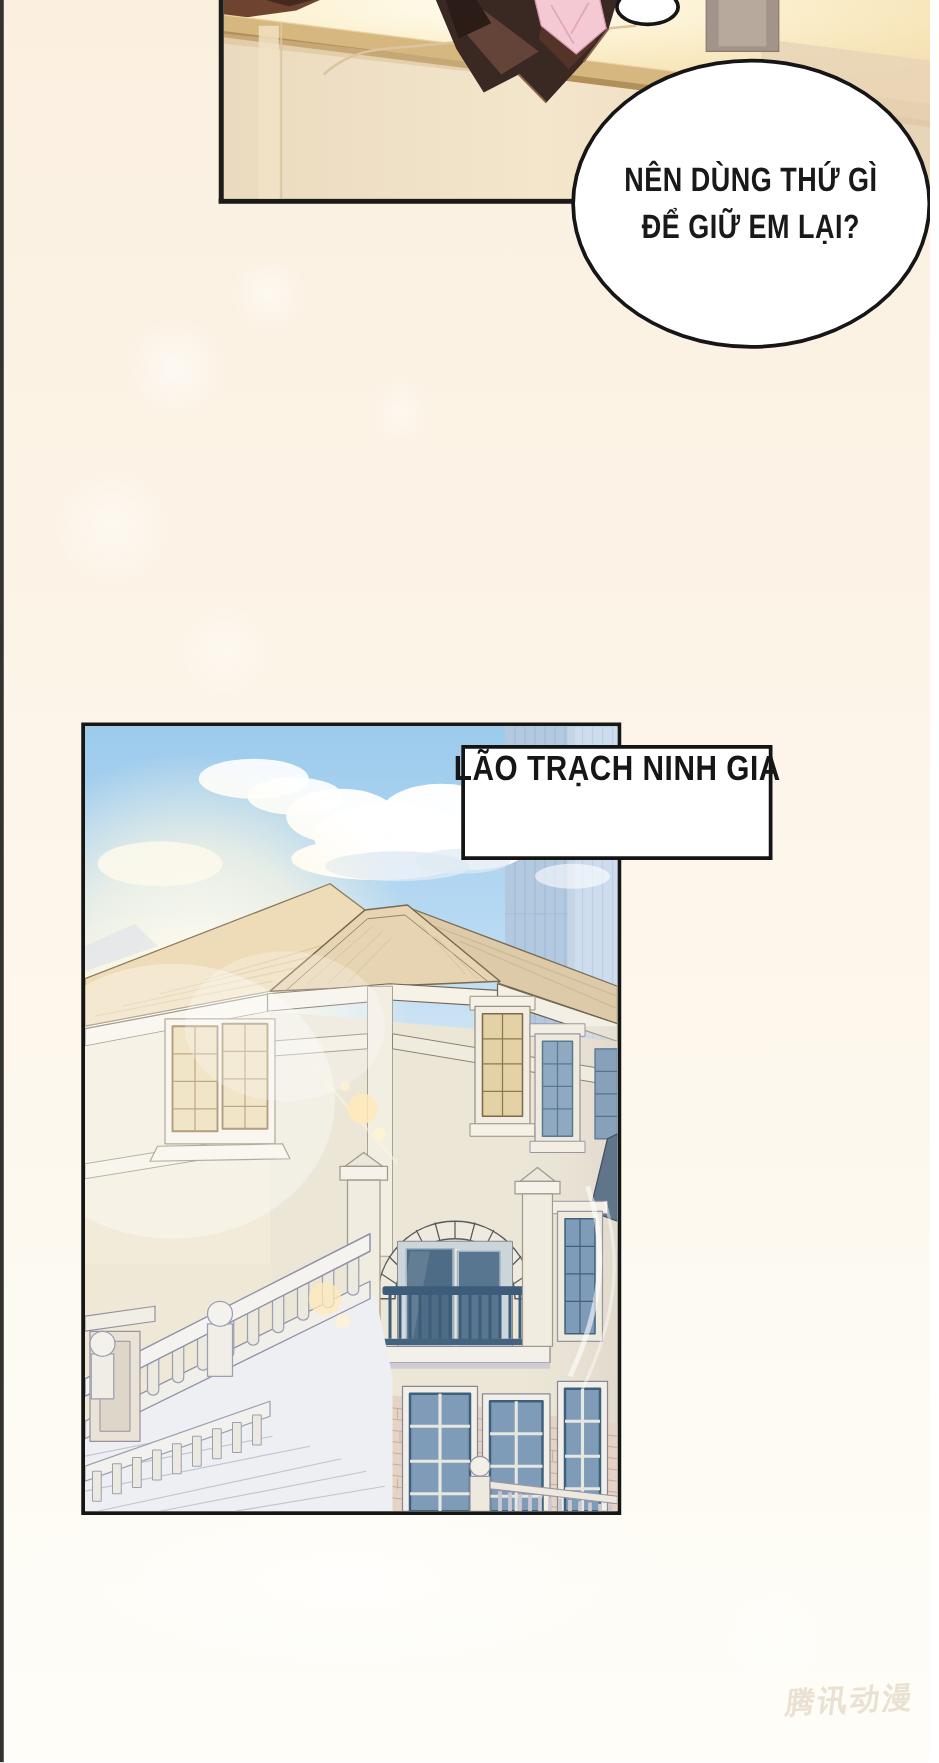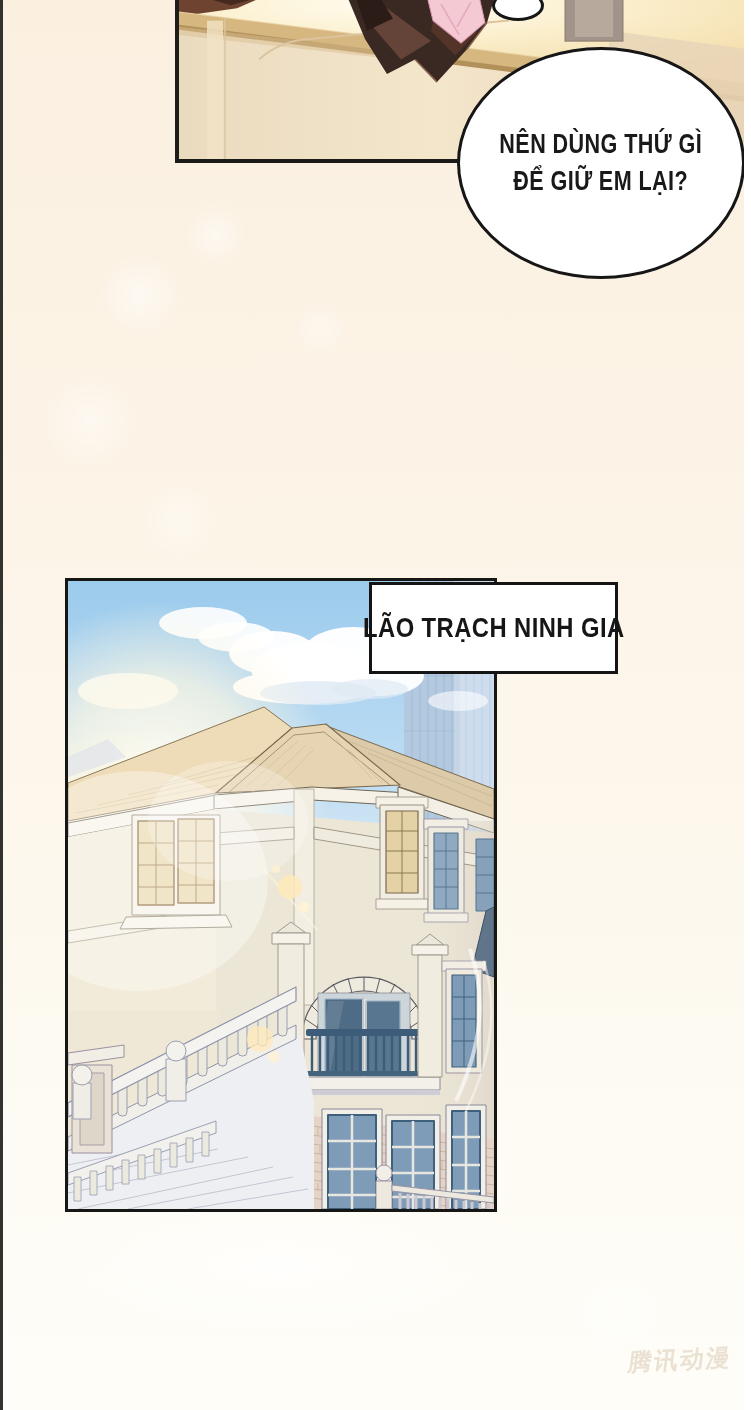--- a/index.html
+++ b/index.html
@@ -35,23 +35,23 @@
   .bubble{
     position:absolute;left:457px;top:47px;width:288px;height:232px;
     background:#ffffff;border:3px solid #161616;border-radius:50%;z-index:3;
     display:flex;align-items:center;justify-content:center;box-sizing:border-box;
   }
   .bubble-text{
     transform:scaleX(.8);text-align:center;font-weight:700;font-size:27px;line-height:37px;
     color:#191919;letter-spacing:.5px;white-space:nowrap;
   }
   .caption{
-    position:absolute;left:369px;top:582px;width:249px;height:92px;z-index:2;
+    position:absolute;left:369px;top:596px;width:249px;height:92px;z-index:2;
     background:#ffffff;border:3px solid #141414;box-sizing:border-box;
-    display:flex;align-items:center;justify-content:center;
+    display:flex;align-items:flex-start;justify-content:center;
   }
   .caption-text{
     transform:scaleX(.85);font-weight:700;font-size:28px;color:#161616;
     letter-spacing:.5px;white-space:nowrap;
   }
   .watermark{
     position:absolute;left:628px;top:1344px;z-index:2;
     font-weight:700;font-size:24px;color:#eadfce;letter-spacing:2px;
     transform:rotate(-3deg) skewX(-10deg);opacity:.9;
   }

